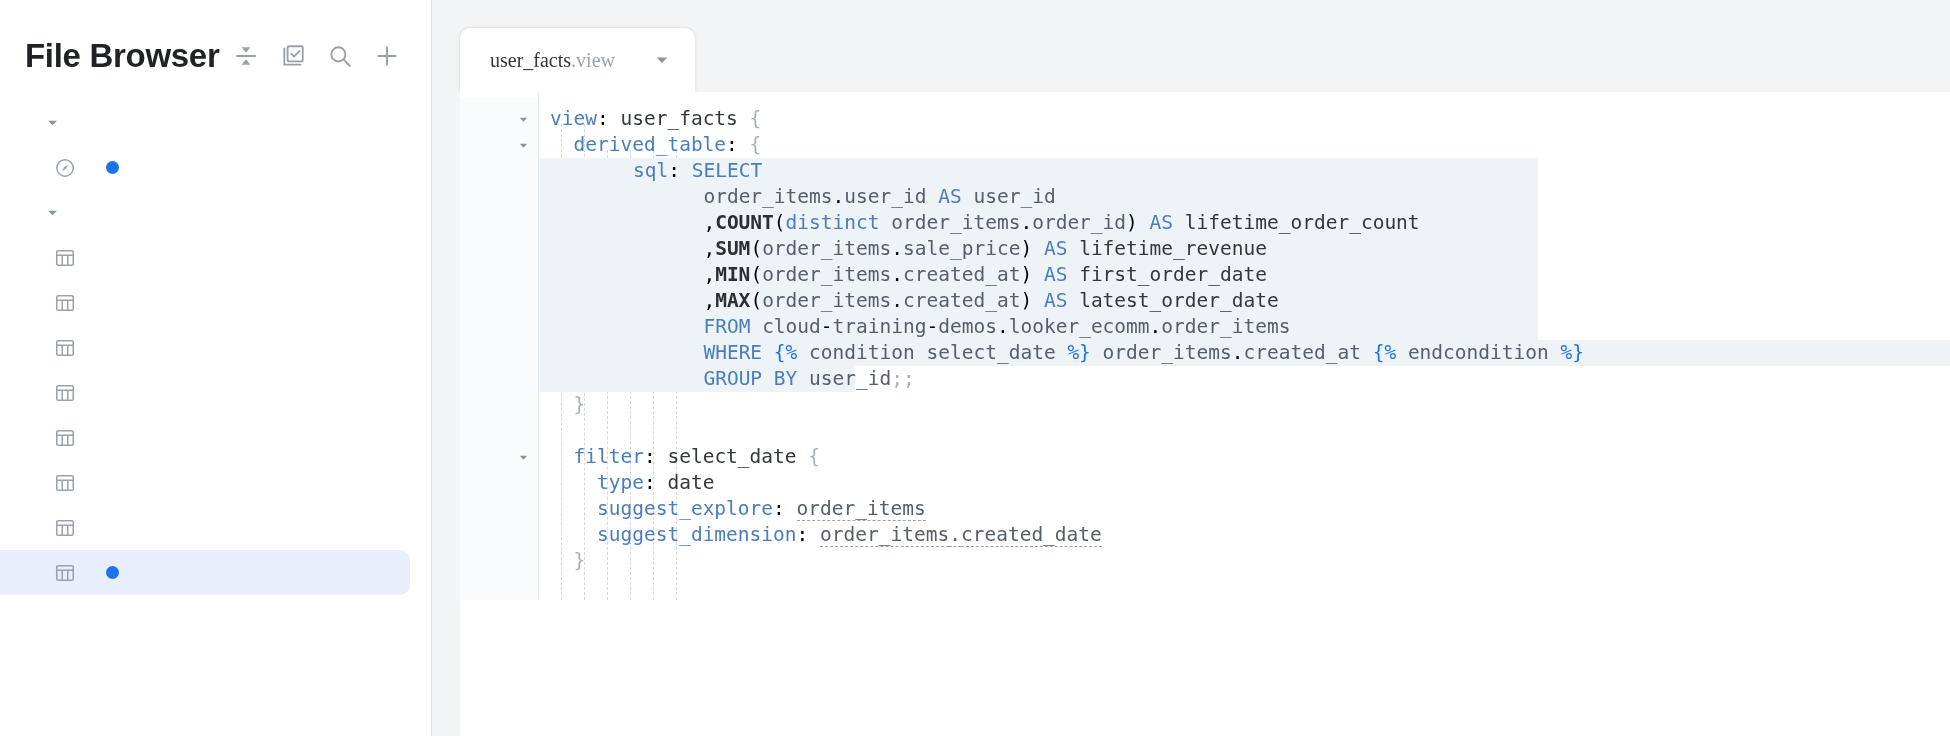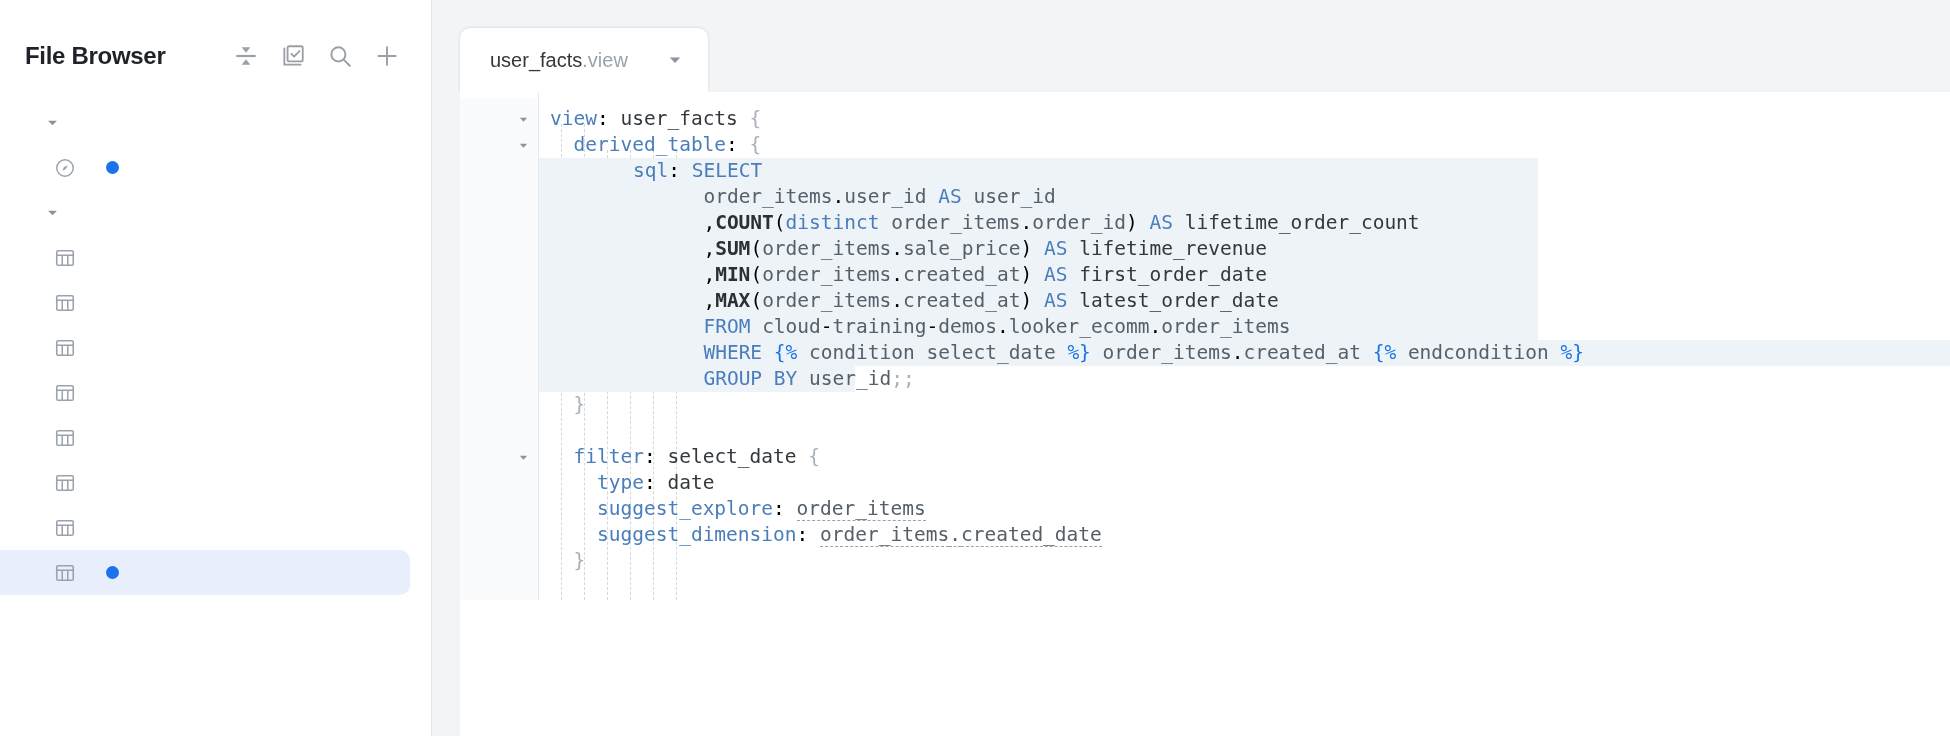--- a/index.html
+++ b/index.html
@@ -20,21 +20,21 @@
     flex: 0 0 432px;
     overflow: hidden;
   }
   .sidebar-header {
     display: flex;
     align-items: center;
     padding: 26px 30px 0 25px;
     height: 86px;
   }
   .sidebar-title {
-    font-size: 24px;
+    font-size: 33px;
     font-weight: 700;
     color: #1f2328;
     letter-spacing: -0.3px;
     white-space: nowrap;
   }
   .sidebar-actions {
     margin-left: auto;
     display: flex;
     align-items: center;
     gap: 17px;
@@ -124,20 +124,21 @@
   .tab {
     height: 64px;
     background: #ffffff;
     border-radius: 10px 10px 0 0;
     display: flex;
     align-items: center;
     padding: 0 24px 0 30px;
     gap: 38px;
     box-shadow: 0 -1px 3px rgba(0,0,0,0.06), -1px 0 3px rgba(0,0,0,0.04), 1px 0 3px rgba(0,0,0,0.04);
     cursor: pointer;
+    font-family: Liberation Serif, serif;
   }
   .tab-label {
     font-size: 20px;
     color: #33383d;
     white-space: nowrap;
   }
   .tab-ext { color: #9aa3ad; }
   .tab-caret { color: #8a94a0; display: flex; align-items: center; }
 
   .editor-body {

